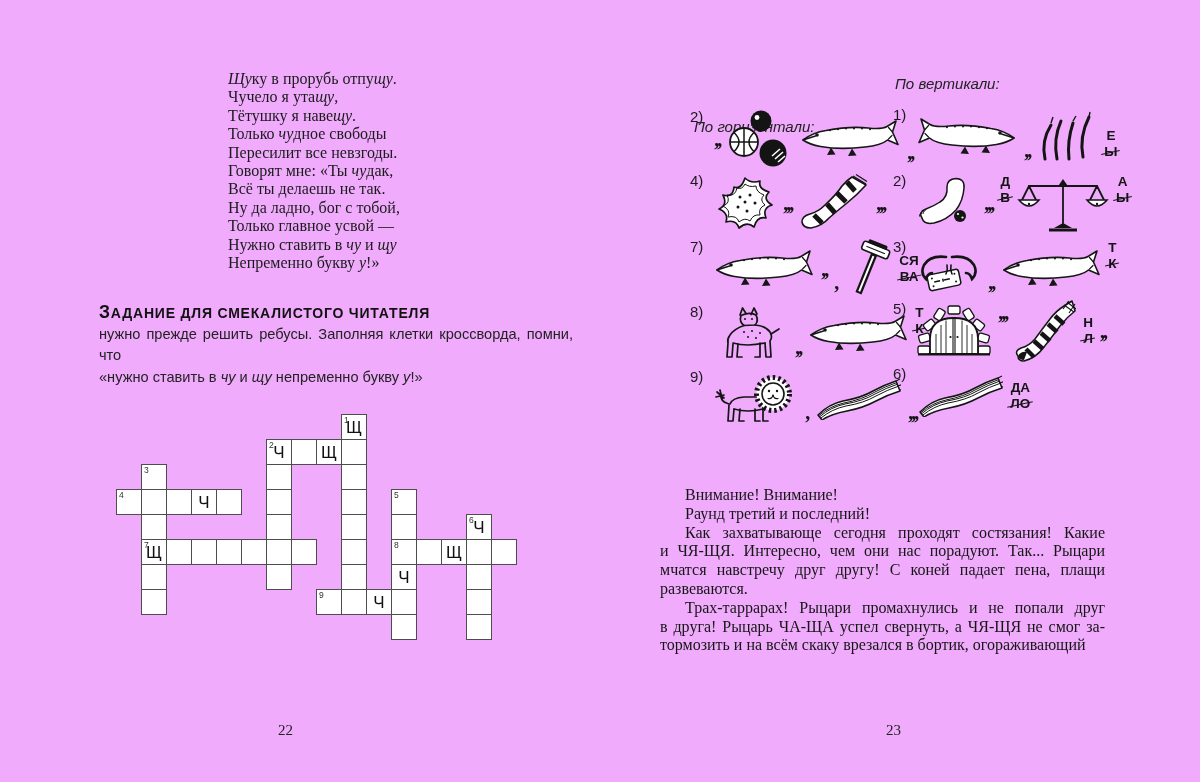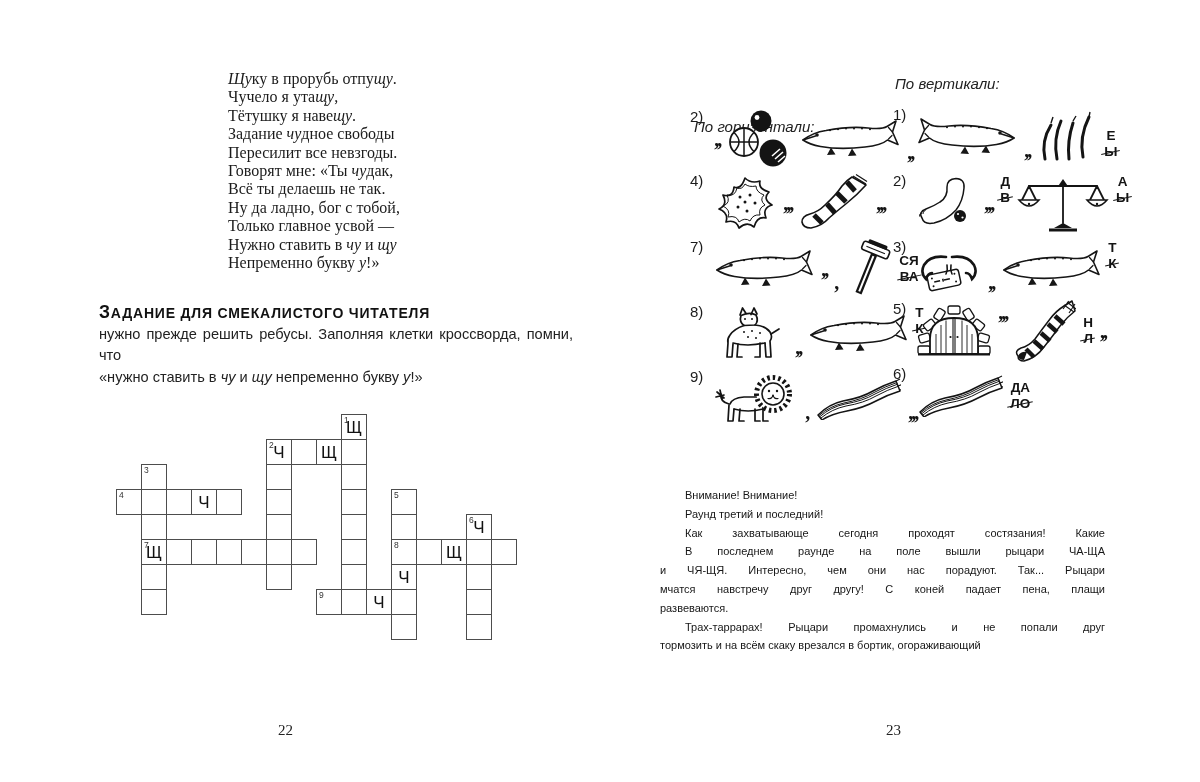--- a/index.html
+++ b/index.html
@@ -1,16 +1,16 @@
 <!DOCTYPE html>
 <html><head>
 <meta charset="utf-8">
 <style>
   html,body{margin:0;padding:0;background:#e9e9e9;}
-  #canvas{position:relative;width:1200px;height:782px;background:#ffffff;overflow:hidden;
+  #canvas{position:relative;width:1200px;height:782px;background:#f0abfc;overflow:hidden;
           font-family:"Liberation Sans",sans-serif;color:#1b1b1b;}
   
   #poem{position:absolute;left:228px;top:70px;}
   .poem-line{font-family:"Liberation Serif",serif;font-size:16px;line-height:18.4px;white-space:nowrap;}
   .poem-line i{font-style:italic;}
   #heading{position:absolute;left:99px;top:302px;margin:0;font-size:14px;font-weight:bold;
            letter-spacing:.8px;text-transform:uppercase;color:#111;}
   #heading::first-letter{font-size:17.5px;}
   #intro{position:absolute;left:99px;top:324px;width:474px;}
   .intro-line{font-size:14.6px;line-height:21.4px;color:#222;}
@@ -35,32 +35,32 @@
   .commas{font-family:"Liberation Serif",serif;font-weight:bold;font-size:20px;line-height:1;
           letter-spacing:-2px;color:#141414;}
   .pos-end{align-self:flex-end;padding-bottom:8px;}
   .pos-start{align-self:flex-start;padding-top:2px;}
   .subst{display:inline-flex;flex-direction:column;align-items:center;
          font-family:"Liberation Sans",sans-serif;font-weight:bold;font-size:13.5px;line-height:1.2;color:#141414;}
   .sub-bot{position:relative;}
   .sub-bot::after{content:"";position:absolute;left:-3px;right:-3px;top:48%;
                   border-top:1.6px solid #141414;transform:rotate(-12deg);}
   #story{position:absolute;left:660px;top:486px;width:445px;}
-  .story-line{font-family:Liberation Sans, sans-serif;font-size:11px;line-height:18.8px;color:#161616;}
+  .story-line{font-family:Liberation Serif, serif;font-size:16px;line-height:18.8px;color:#161616;}
 </style>
 </head>
 <body>
 
 <div id="canvas">
 
   <div id="poem">
       <div class="poem-line"><i>Щу</i><span>ку в прорубь отпу</span><i>щу</i><span>.</span></div>
       <div class="poem-line"><span>Чучело я ута</span><i>щу</i><span>,</span></div>
       <div class="poem-line"><span>Тётушку я наве</span><i>щу</i><span>.</span></div>
-      <div class="poem-line"><span>Задание </span><i>чу</i><span>дное свободы</span></div>
+      <div class="poem-line"><span>Только </span><i>чу</i><span>дное свободы</span></div>
       <div class="poem-line"><span>Пересилит все невзгоды.</span></div>
       <div class="poem-line"><span>Говорят мне: «Ты </span><i>чу</i><span>дак,</span></div>
       <div class="poem-line"><span>Всё ты делаешь не так.</span></div>
       <div class="poem-line"><span>Ну да ладно, бог с тобой,</span></div>
       <div class="poem-line"><span>Только главное усвой —</span></div>
       <div class="poem-line"><span>Нужно ставить в </span><i>чу</i><span> и </span><i>щу</i></div>
       <div class="poem-line"><span>Непременно букву </span><i>у</i><span>!»</span></div>
     </div>
   <h2 id="heading">Задание для смекалистого читателя</h2>
   <div id="intro">
@@ -498,21 +498,21 @@
         <span class="subst">
           <span class="sub-top">ДА</span>
           <span class="sub-bot">ЛО</span>
         </span>
       </div>
     </div>
   <div id="story">
       <div class="story-line ind">Внимание! Внимание!</div>
       <div class="story-line ind">Раунд третий и последний!</div>
       <div class="story-line ind jl">Как захватывающе сегодня проходят состязания! Какие</div>
-      <div class="story-line ind jl">В последнем раунде на поле вышли рыцари ЧА-ЩА</div>
       <div class="story-line jl">и ЧЯ-ЩЯ. Интересно, чем они нас порадуют. Так... Рыцари</div>
       <div class="story-line jl">мчатся навстречу друг другу! С коней падает пена, плащи</div>
       <div class="story-line">развеваются.</div>
       <div class="story-line ind jl">Трах-таррарах! Рыцари промахнулись и не попали друг</div>
+      <div class="story-line jl">в друга! Рыцарь ЧА-ЩА успел свернуть, а ЧЯ-ЩЯ не смог за-</div>
       <div class="story-line">тормозить и на всём скаку врезался в бортик, огораживающий</div>
     </div>
   <div class="pagenum" style="left:886px;top:722px;">23</div>
 </div>
 
 </body></html>

